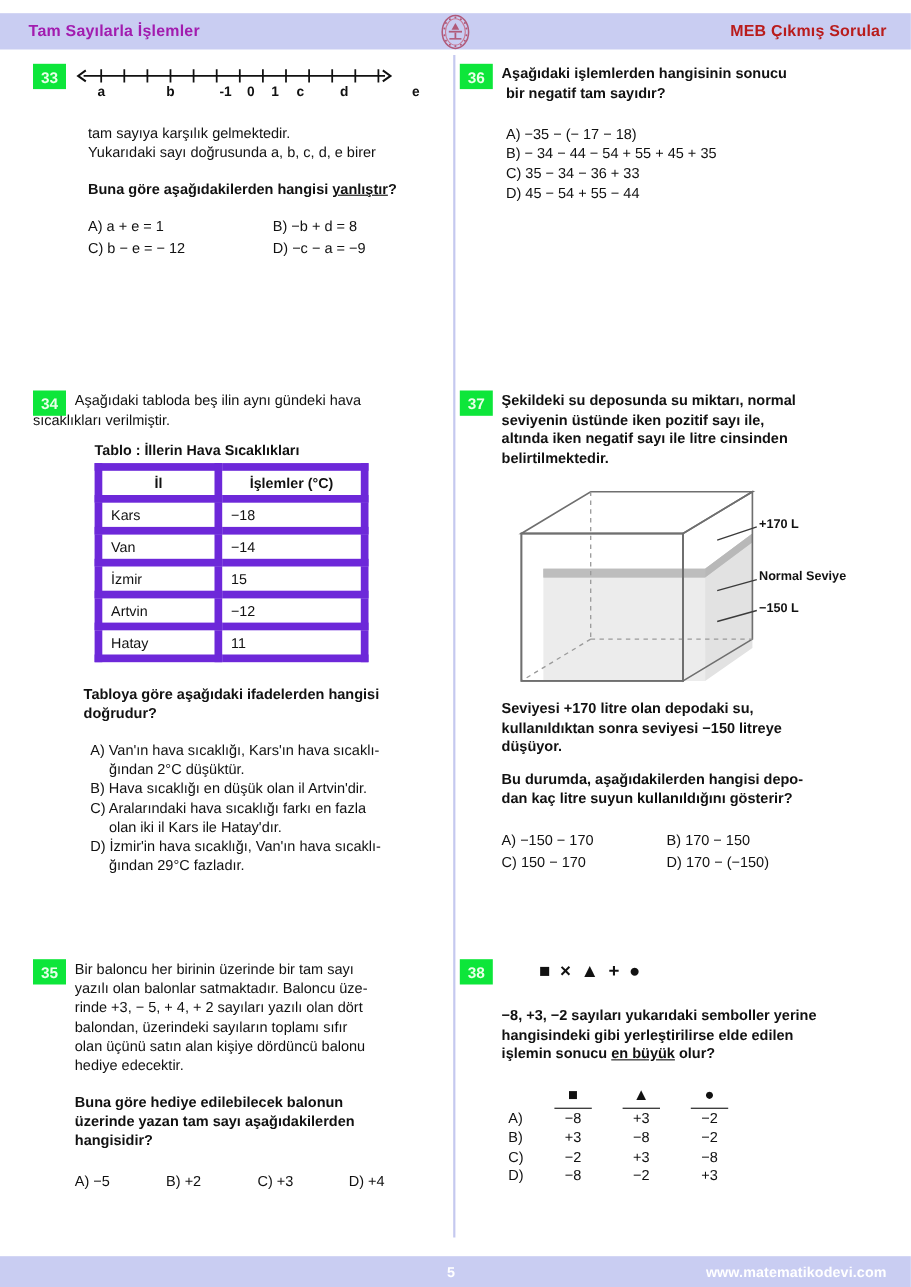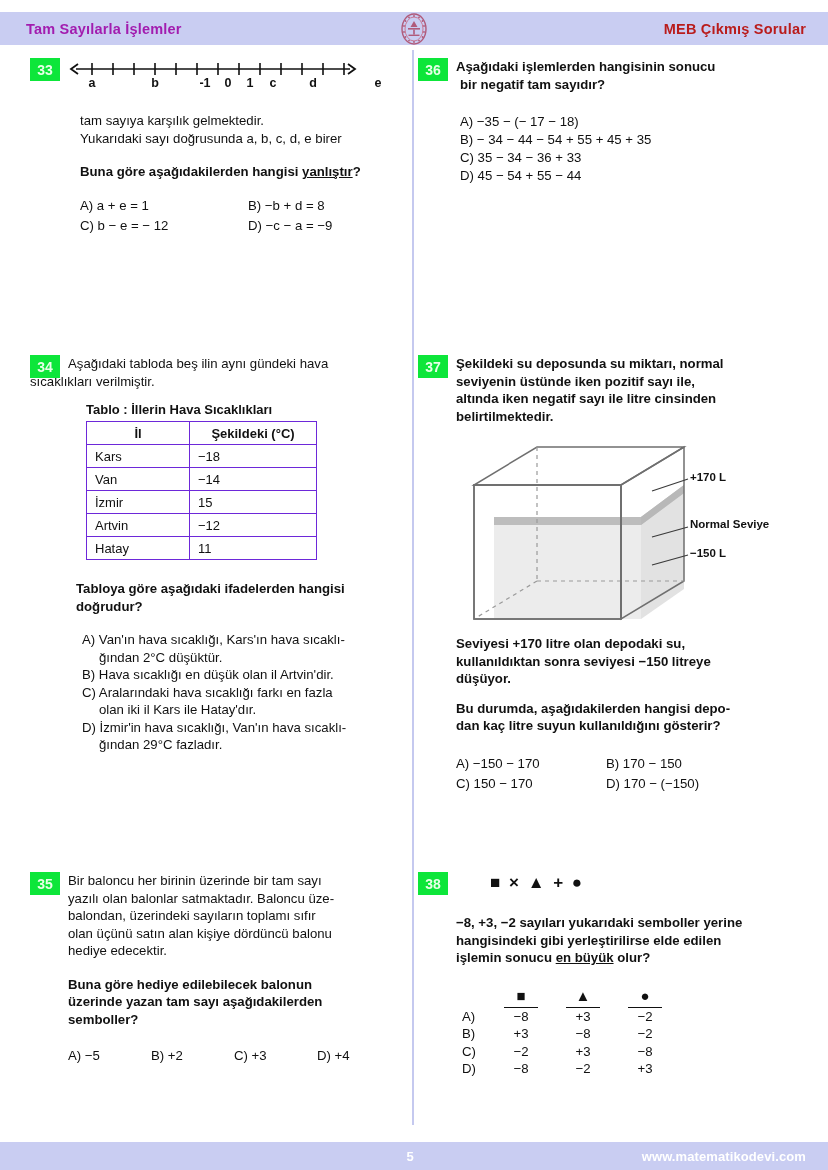--- a/index.html
+++ b/index.html
@@ -80,21 +80,21 @@
     position:absolute;top:18px;font-size:12.5px;font-weight:bold;
     transform:translateX(-50%);
   }
   
   .tbl-cap{font-size:13px;font-weight:bold;margin-bottom:4px;}
   .tbl-cap .norm{font-weight:bold;}
   table.data{
     border-collapse:collapse;font-size:13px;
   }
   table.data th, table.data td{
-    border:1px solid #6d28d9;height:22px;padding:0 8px;
+    border:7px solid #6d28d9;height:22px;padding:0 8px;
   }
   table.data th{font-weight:bold;text-align:center;}
   table.data td.city{text-align:left;width:86px;}
   table.data td.temp{text-align:left;width:110px;}
   
   .tank-wrap{position:relative;width:355px;height:190px;}
   .tank-lbl{
     position:absolute;font-size:11.5px;font-weight:bold;white-space:nowrap;
   }
   
@@ -199,21 +199,21 @@
     <div class="q-stem" style="margin-left:-38px;">sıcaklıkları verilmiştir.</div>
     <div class="spacer-12"></div>
     <div style="margin-left:18px;">
       <div class="tbl-cap">
         <span>Tablo :</span><span class="norm"> İllerin Hava Sıcaklıkları</span>
       </div>
       <table class="data">
         <thead>
           <tr>
             <th>İl</th>
-            <th>Şekildeki (°C)</th>
+            <th>İşlemler (°C)</th>
           </tr>
         </thead>
         <tbody>
           <tr>
             <td class="city">Kars</td>
             <td class="temp">−18</td>
           </tr>
           <tr>
             <td class="city">Van</td>
             <td class="temp">−14</td>
@@ -257,27 +257,28 @@
       </div>
     </div>
   </div>
 </div>
 
 <div class="q" style="left:30px;top:872px;width:370px;">
   <div class="q-badge">35</div>
   <div class="q-body">
     <div class="q-stem">Bir baloncu her birinin üzerinde bir tam sayı</div>
     <div class="q-stem">yazılı olan balonlar satmaktadır. Baloncu üze-</div>
+    <div class="q-stem">rinde +3, − 5, + 4, + 2  sayıları yazılı olan dört</div>
     <div class="q-stem">balondan, üzerindeki sayıların toplamı sıfır</div>
     <div class="q-stem">olan üçünü satın alan kişiye dördüncü balonu</div>
     <div class="q-stem">hediye edecektir.</div>
     <div class="spacer-16"></div>
     <div class="q-stem bold">Buna göre hediye edilebilecek balonun</div>
     <div class="q-stem bold">üzerinde yazan tam sayı aşağıdakilerden</div>
-    <div class="q-stem bold">semboller?</div>
+    <div class="q-stem bold">hangisidir?</div>
     <div class="spacer-20"></div>
     <div class="opts-4col">
       <div>A) −5</div>
       <div>B) +2</div>
       <div>C) +3</div>
       <div>D) +4</div>
     </div>
   </div>
 </div>
 

